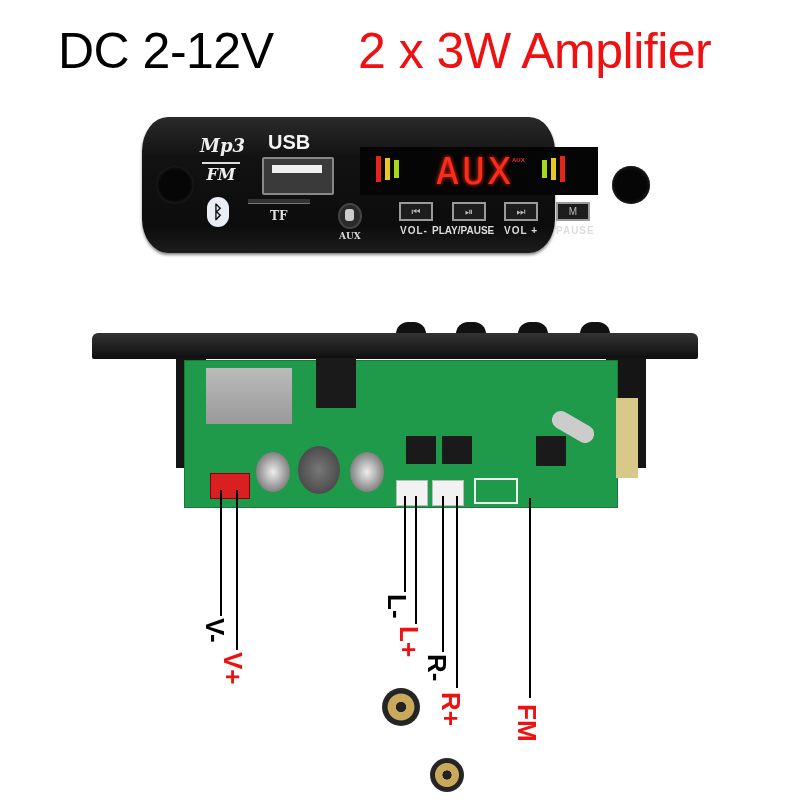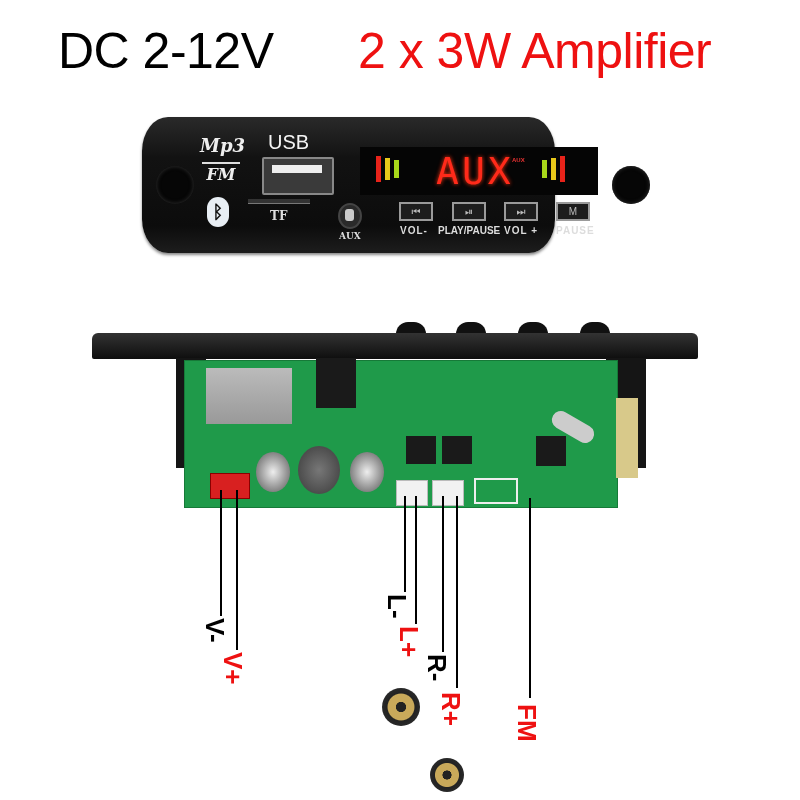--- a/index.html
+++ b/index.html
@@ -7,21 +7,21 @@
   .abs{position:absolute;}
   .title-left{left:58px;top:22px;font-size:50px;color:#000;letter-spacing:-0.5px;}
   .title-right{left:358px;top:22px;font-size:50px;color:#ee1111;letter-spacing:-0.5px;}
 
   
   .panel{left:142px;top:117px;width:413px;height:136px;background:linear-gradient(#2a2a2a,#121212 30%,#0c0c0c 80%,#1d1d1d);border-radius:26px/34px;box-shadow:0 2px 3px #888;}
   .panel-hole{width:38px;height:38px;border-radius:50%;background:#060606;box-shadow:inset 0 0 4px #333;top:49px;}
   .mp3{left:58px;top:18px;font-family:"DejaVu Serif",serif;font-style:italic;font-weight:bold;color:#eee;font-size:18px;}
   .fm{left:60px;top:45px;font-family:"DejaVu Serif",serif;font-style:italic;font-weight:bold;color:#eee;font-size:16px;border-top:2px solid #ddd;padding-top:1px;width:38px;text-align:center;}
   .bt{left:65px;top:80px;width:22px;height:30px;background:#e8eef4;border-radius:11px;color:#111;font-size:18px;text-align:center;line-height:30px;font-weight:bold;}
-  .usb-label{left:126px;top:14px;color:#f4f4f4;font-weight:normal;font-size:20px;}
+  .usb-label{left:126px;top:14px;color:#f4f4f4;font-weight:bold;font-size:20px;}
   .usb-port{left:120px;top:40px;width:68px;height:34px;background:#3a3a3a;border:2px solid #888;border-radius:2px;}
   .usb-tongue{left:8px;top:6px;width:50px;height:8px;background:#eee;}
   .tf-slot{left:106px;top:82px;width:62px;height:4px;background:#333;border-bottom:1px solid #777;}
   .tf-label{left:128px;top:92px;color:#ddd;font-family:"DejaVu Serif",serif;font-weight:bold;font-size:12px;}
   .aux-jack{left:196px;top:86px;width:20px;height:22px;border-radius:50%;background:#2a2a2a;border:2px solid #444;}
   .aux-jack::after{content:"";position:absolute;left:5px;top:4px;width:9px;height:12px;background:#ccc;border-radius:3px;}
   .aux-label{left:197px;top:114px;color:#ddd;font-family:"DejaVu Serif",serif;font-weight:bold;font-size:9px;}
   .bt-spk{left:234px;top:10px;color:#eee;font-family:"DejaVu Serif",serif;font-weight:bold;font-size:14px;letter-spacing:1px;}
   .display{left:218px;top:30px;width:238px;height:48px;background:#050505;}
   .bar{position:absolute;top:9px;height:26px;width:5px;}
@@ -81,21 +81,21 @@
     <div class="bar" style="left:182px;background:#a8d81a;height:18px;top:13px"></div>
     <div class="bar" style="left:191px;background:#e8c81a;height:22px;top:11px"></div>
     <div class="bar" style="left:200px;background:#e8231a"></div>
   </div>
 
   <div class="abs btn" style="left:257px"><span>⏮</span></div>
   <div class="abs btn" style="left:310px"><span>⏯</span></div>
   <div class="abs btn" style="left:362px"><span>⏭</span></div>
   <div class="abs btn" style="left:414px"><span>M</span></div>
   <div class="abs btn-label" style="left:258px">VOL-</div>
-  <div class="abs btn-label" style="left:296px;letter-spacing:0">PLAY/PAUSE</div>
+  <div class="abs btn-label" style="left:290px;letter-spacing:0">PLAY/PAUSE</div>
   <div class="abs btn-label" style="left:362px">VOL +</div>
   <div class="abs btn-label" style="left:414px">PAUSE</div>
 </div>
 
 <div class="abs knob" style="left:396px"></div>
 <div class="abs knob" style="left:456px"></div>
 <div class="abs knob" style="left:518px"></div>
 <div class="abs knob" style="left:580px"></div>
 <div class="abs bezel"></div>
 <div class="abs bracket-l"></div>

